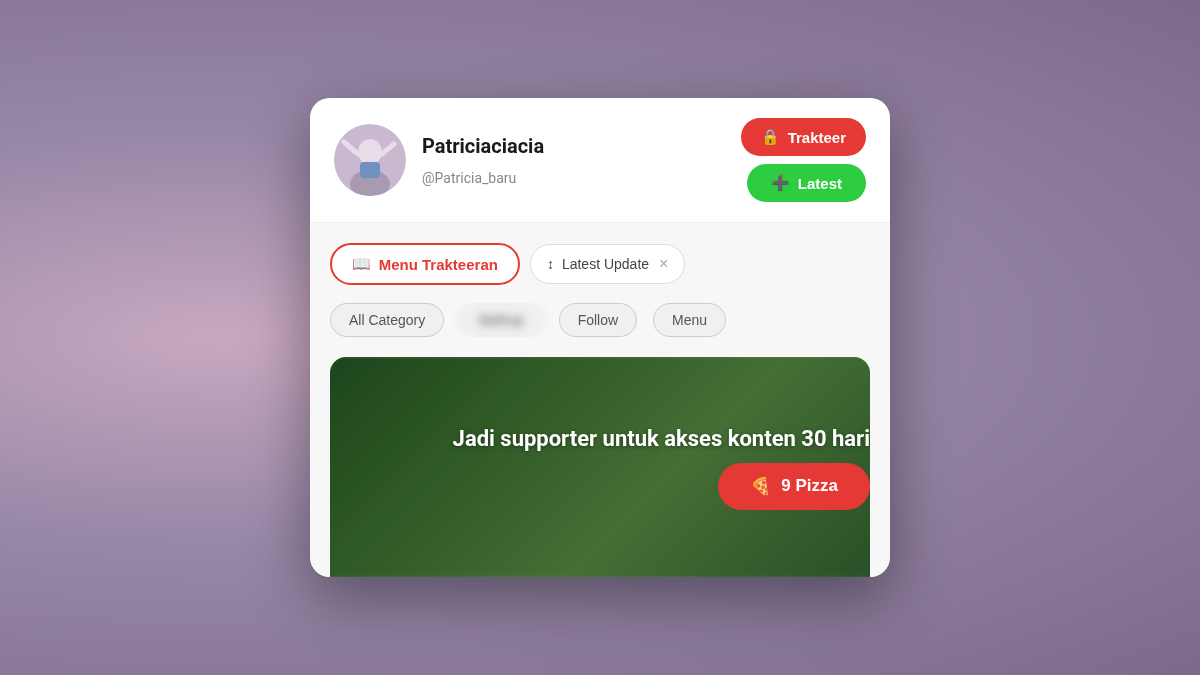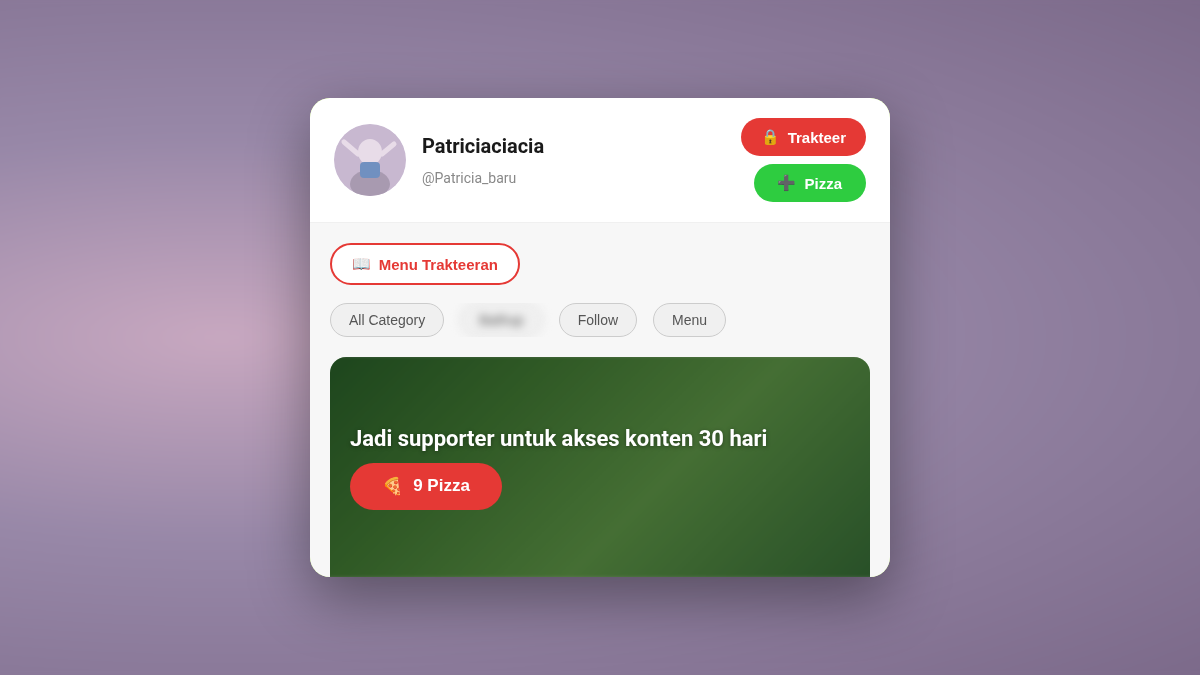--- a/index.html
+++ b/index.html
@@ -212,25 +212,24 @@
       position: absolute;
       inset: 0;
       background: rgba(0,0,0,0.35);
     }
 
     .content-card-inner {
       position: relative;
       z-index: 2;
       display: flex;
       flex-direction: column;
-      align-items: flex-start;
+      align-items: flex-end;
       justify-content: center;
       height: 100%;
       gap: 8px;
-      padding: 20px;
     }
 
     .supporter-text {
       color: #fff;
       font-size: 22px;
       font-weight: 700;
       text-align: center;
       line-height: 1.4;
       text-shadow: 0 1px 4px rgba(0,0,0,0.4);
     }
@@ -279,31 +278,36 @@
       <div class="profile-handle">@Patricia_baru</div>
     </div>
 
     <div class="profile-actions">
       <button class="btn-trakteer">
         <span>🔒</span>
         <span>Trakteer</span>
       </button>
       <button class="btn-follow">
         <span>➕</span>
-        <span>Pizza</span>
+        <span>Latest</span>
       </button>
     </div>
   </div>
 
   <div class="main-content">
 
     <div class="tabs-row">
       <button class="tab-menu-trakteeran">
         <span>📖</span>
         <span>Menu Trakteeran</span>
+      </button>
+      <button class="tab-latest-update">
+        <span class="sort-icon"></span>
+        <span>Latest Update</span>
+        <span class="close-x">×</span>
       </button>
     </div>
 
     <div class="category-row">
       <button class="category-pill">
         <span>All Category</span>
       </button>
       <button class="category-pill blurred">
         <span>Bathup</span>
       </button>

